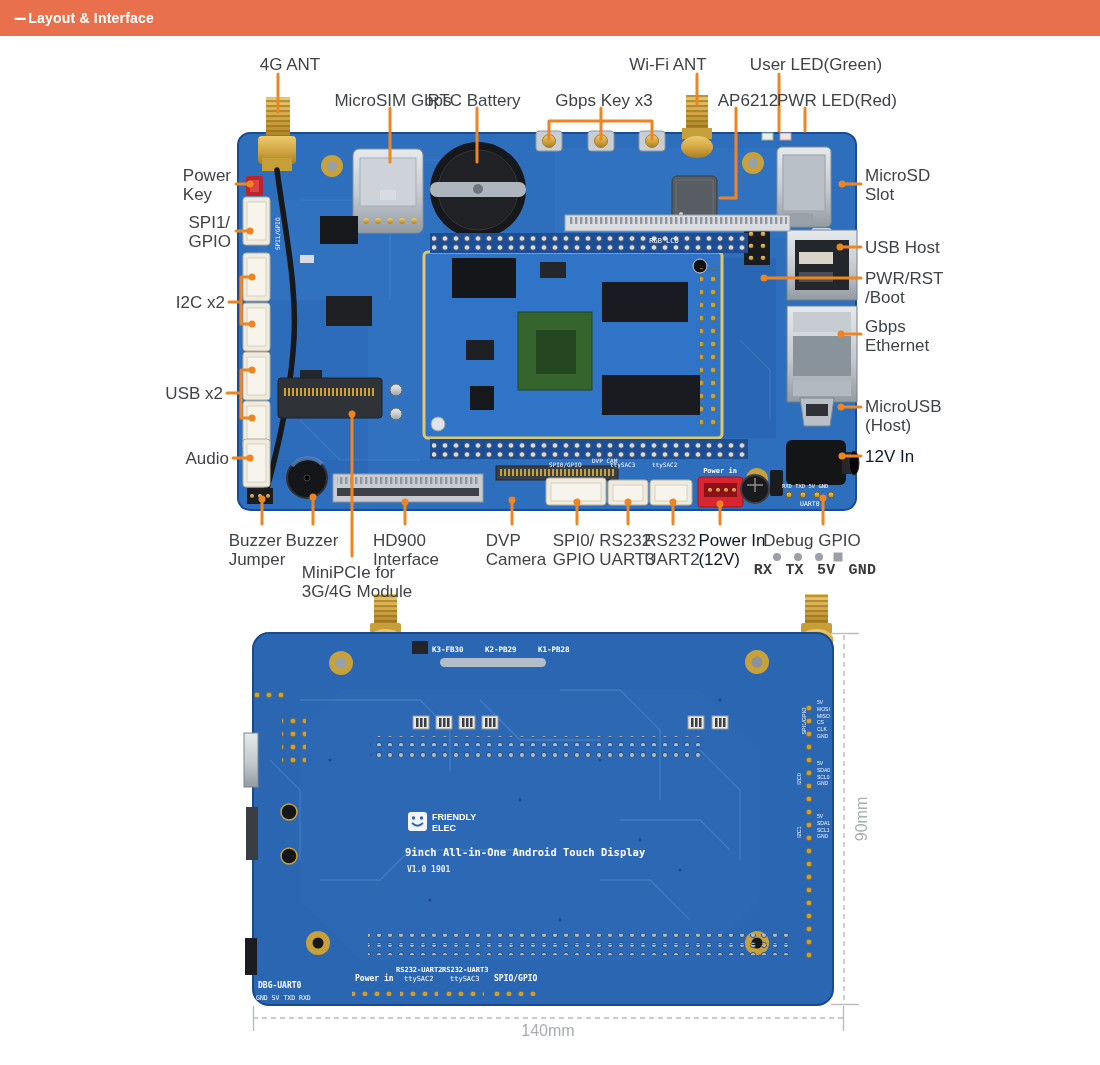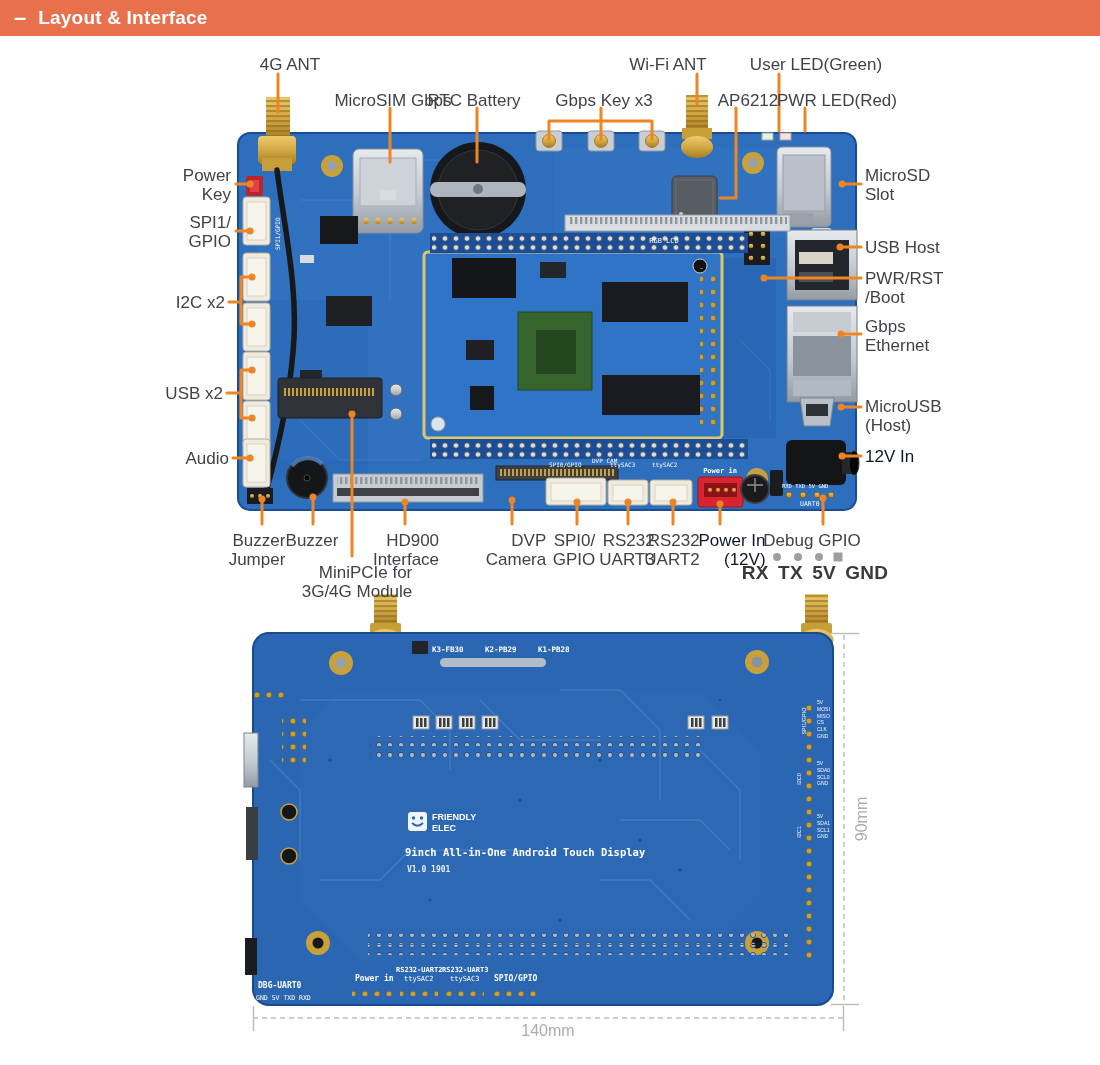--- a/index.html
+++ b/index.html
@@ -1,28 +1,28 @@
 <!DOCTYPE html>
 <html><head>
 <meta charset="utf-8">
 <style>
   html,body{margin:0;padding:0;background:#fff;}
   .page{position:relative;width:1100px;height:1065px;background:#fff;overflow:hidden;
         font-family:"Liberation Sans",sans-serif;}
   .header{position:absolute;left:0;top:0;width:1100px;height:36px;background:#E8704C;
           display:flex;align-items:center;color:#fff;}
   .header .dash{font-size:22px;font-weight:bold;margin-left:14px;}
-  .header .title{font-size:19px;font-weight:bold;margin-left:12px;letter-spacing:.2px;}
+  .header .title{font-size:14px;font-weight:bold;margin-left:2px;letter-spacing:.2px;}
   svg.scene{position:absolute;left:0;top:0;}
   .lbl{position:absolute;font-size:17px;line-height:1.13;color:#3F4347;white-space:pre-line;}
-  .lbl.center{transform:translateX(-50%);text-align:right;}
-  .lbl.right-a{text-align:right;}
+  .lbl.center{transform:translateX(-50%);text-align:left;}
+  .lbl.right-a{text-align:left;}
   .lbl.red{color:#0f172a;}
-  .legend{position:absolute;transform:translateX(-50%);font-size:19px;font-weight:bold;
-          color:#3A3A3A;word-spacing:4px;letter-spacing:.2px;}
+  .legend{position:absolute;transform:translateX(-50%);font-size:15px;font-weight:bold;
+          color:#3A3A3A;word-spacing:4px;letter-spacing:.2px;font-family:Liberation Mono, monospace;}
   .dim{position:absolute;color:#A9ACB0;font-size:16px;}
   .dim.h{transform:translateX(-50%);}
   .dim.v{width:60px;text-align:center;transform:rotate(-90deg);}
   .pingroup{position:absolute;font-size:5px;line-height:1.35;color:#fff;white-space:pre-line;opacity:.95;}
   .pingroup-name{position:absolute;font-size:5.5px;color:#fff;transform:rotate(-90deg);opacity:.95;}
 </style>
 </head>
 <body>
 
 <div class="page">

